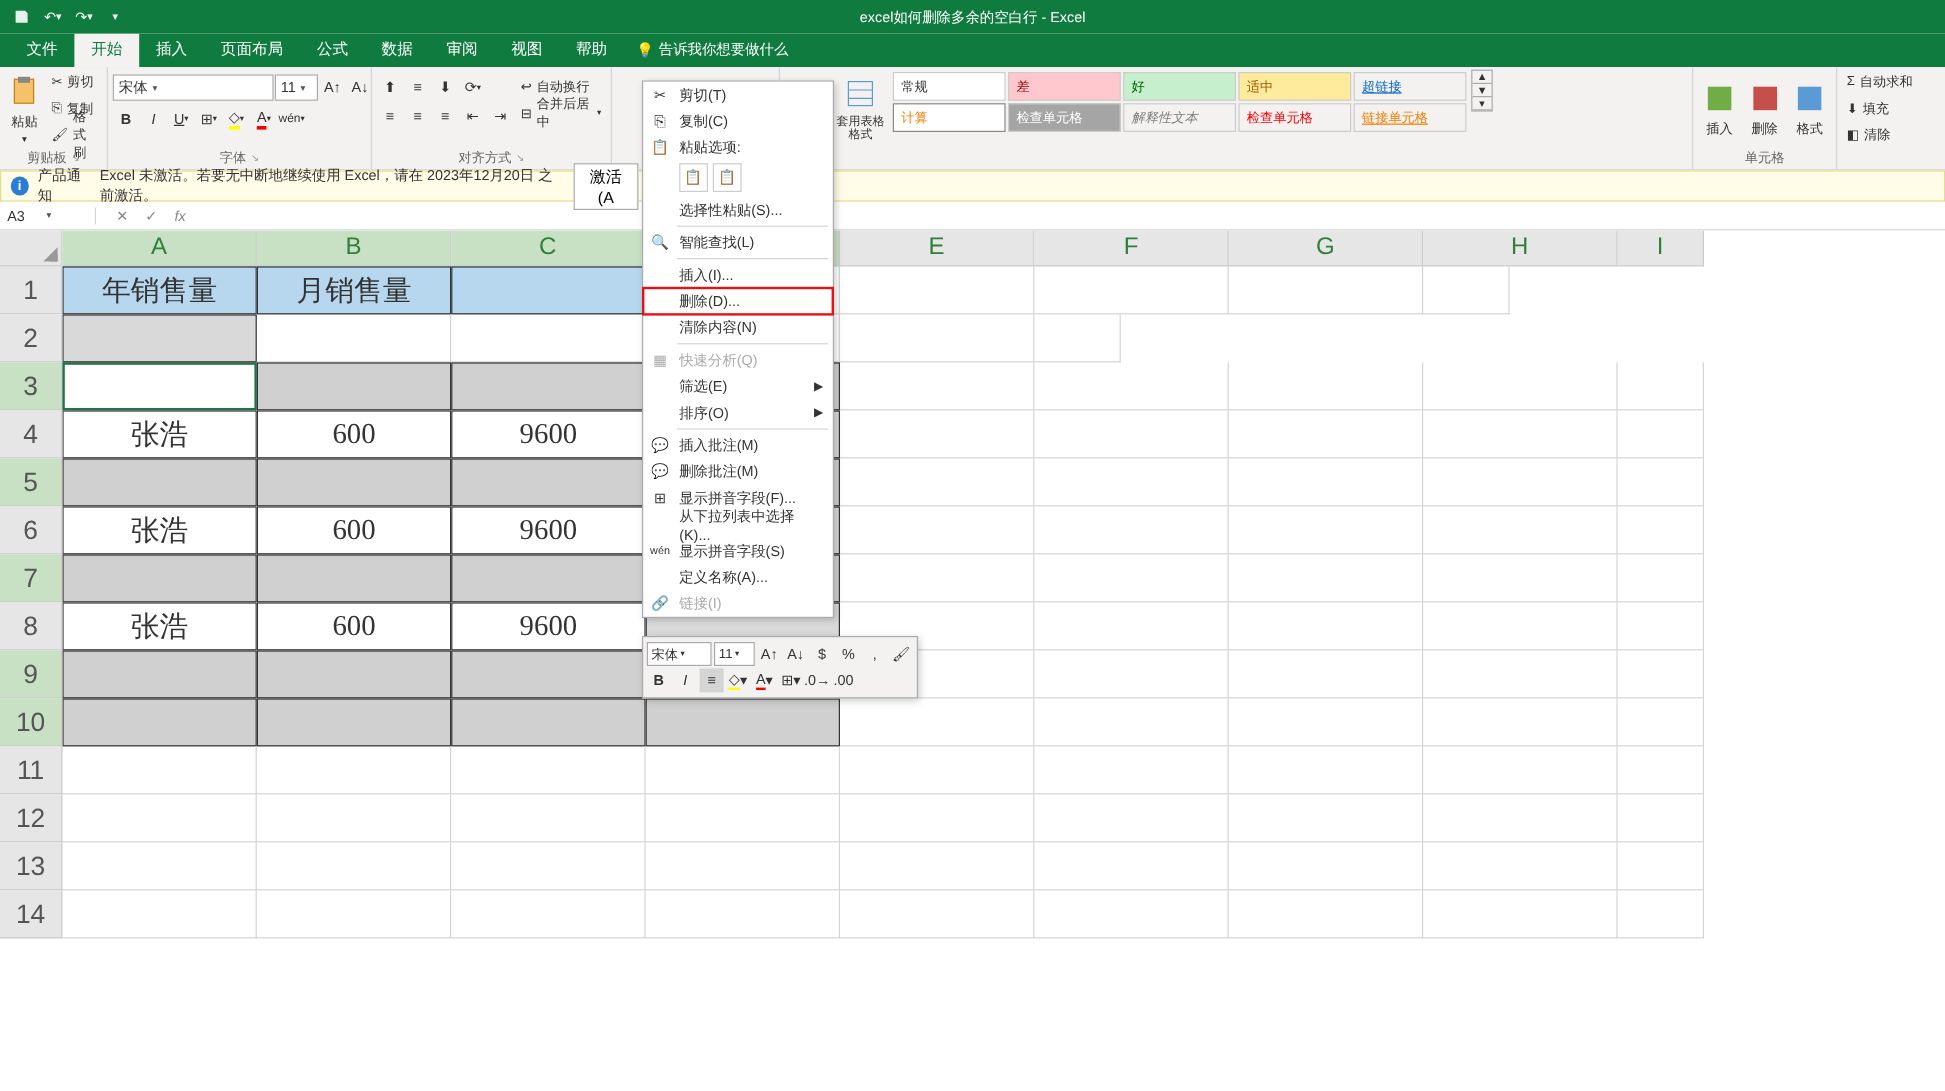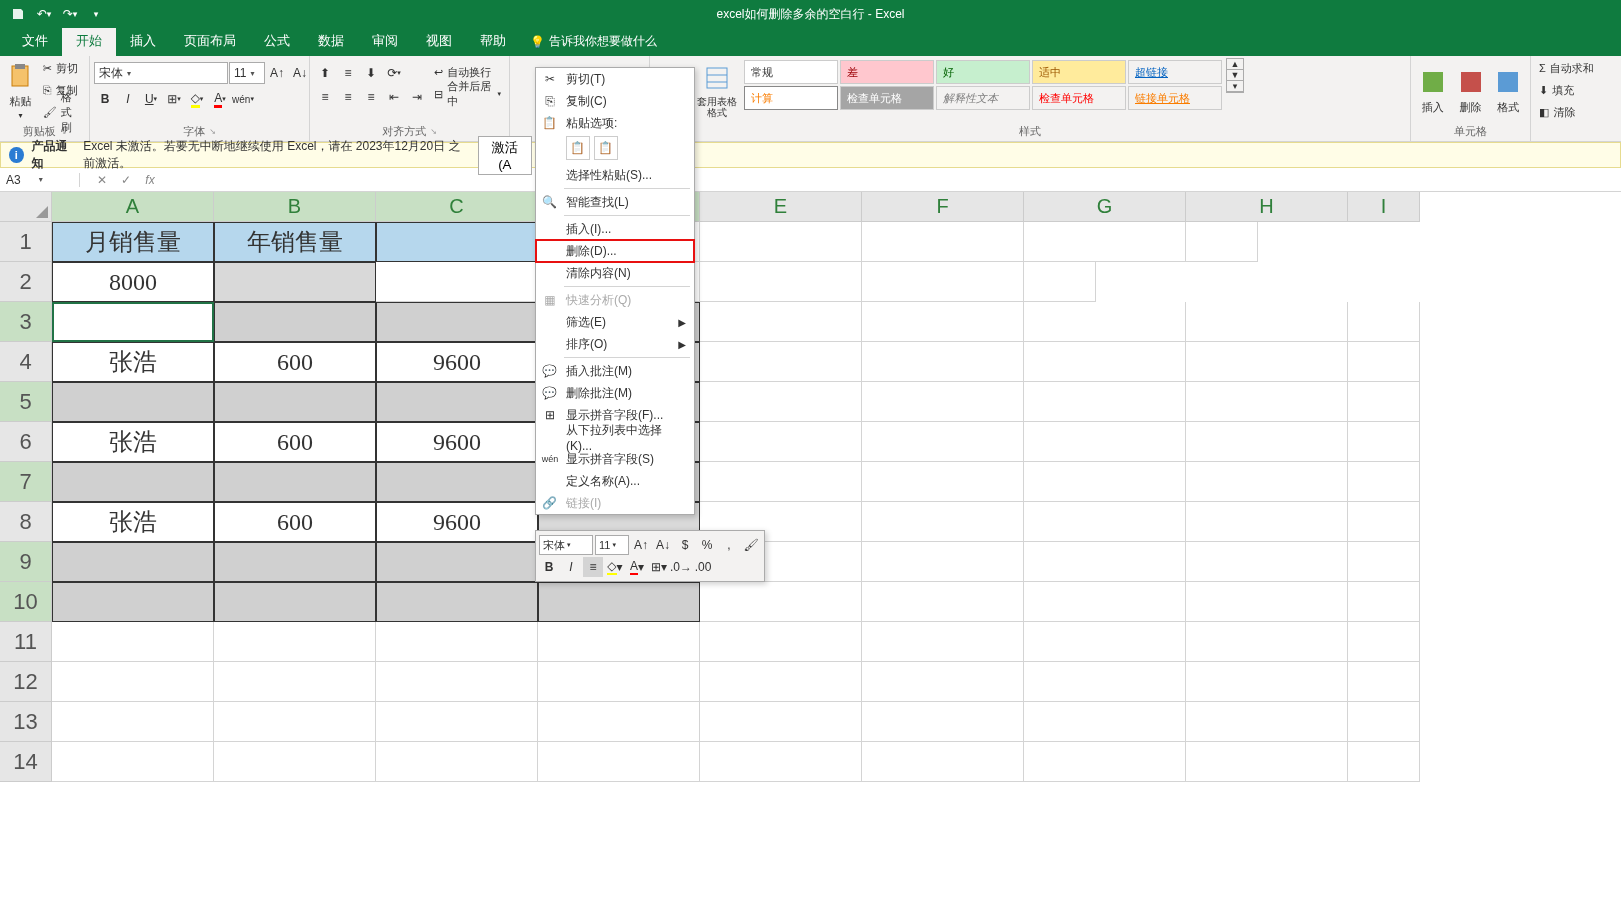--- a/index.html
+++ b/index.html
@@ -50,21 +50,21 @@
 .style-check{background:#a5a5a5;color:#fff}
 .style-explain{font-style:italic;color:#7f7f7f}
 .style-warn{color:#ff0000}
 .style-linked{color:#fa7d00;text-decoration:underline}
 .style-scroll{width:18px;display:flex;flex-direction:column;border:1px solid #ababab}
 .style-scroll div{flex:1;display:flex;align-items:center;justify-content:center;font-size:9px;border-bottom:1px solid #ababab;cursor:pointer}
 
 
 .notice-bar{background:#fffde7;border:1px solid #e6db8f;height:26px;display:flex;align-items:center;padding:0 8px;gap:8px;font-size:12px}
 .notice-bar .icon{width:16px;height:16px;border-radius:50%;background:#2b7cd3;color:#fff;display:flex;align-items:center;justify-content:center;font-weight:bold;font-size:11px}
-.notice-bar .title{font-weight:bold}
+.notice-bar .title{font-weight:normal}
 .notice-bar .activate-btn{margin-left:auto;border:1px solid #ababab;padding:2px 8px;background:#fff;cursor:pointer;margin-right:1080px}
 
 
 .formula-row{height:24px;display:flex;align-items:center;border-bottom:1px solid #d4d4d4}
 .name-box{width:80px;border-right:1px solid #d4d4d4;display:flex;align-items:center;padding:0 6px;gap:18px}
 .name-box .dd{font-size:8px;color:#555}
 .fb-btns{display:flex;align-items:center}
 .fb-btn{width:24px;height:22px;display:flex;align-items:center;justify-content:center;color:#888;cursor:pointer}
 .fx{font-style:italic}
 .formula-input{flex:1;padding:0 6px}
@@ -297,23 +297,20 @@
         <div class="style-item style-explain">解释性文本</div>
         <div class="style-item style-warn">检查单元格</div>
         <div class="style-item style-linked">链接单元格</div>
       </div>
       <div class="style-scroll">
         <div>▲</div>
         <div>▼</div>
         <div>▾</div>
       </div>
     </div>
-    <div class="ribbon-group-label">
-        <span>样式</span>
-      </div>
   </div>
 
   <div class="ribbon-group" style="width:120px">
     <div class="ribbon-group-content">
       <div class="rb-btn-large" style="width:36px">
           <div class="icon-box">
             <svg width="20" height="20">
               <rect width="20" height="20" fill="#70ad47"></rect>
             </svg>
           </div>
@@ -410,31 +407,30 @@
         <div class="col-h sel" style="width: 162px;">C</div>
         <div class="col-h sel" style="width: 162px;">D</div>
         <div class="col-h" style="width: 162px;">E</div>
         <div class="col-h" style="width: 162px;">F</div>
         <div class="col-h" style="width: 162px;">G</div>
         <div class="col-h" style="width: 162px;">H</div>
         <div class="col-h" style="width: 72px;">I</div>
       </div>
     <div class="cells" id="cells">
         <div class="cell-row">
+          <div class="cell hdr" style="width: 162px; height: 40px;">年销售量</div>
           <div class="cell hdr" style="width: 162px; height: 40px;">月销售量</div>
-          <div class="cell hdr" style="width: 162px; height: 40px;">年销售量</div>
           <div class="cell" style="width: 162px; height: 40px; background: rgb(182, 215, 237); border: 1px solid rgb(51, 51, 51);"></div>
           <div class="cell" style="width: 162px; height: 40px;"></div>
           <div class="cell" style="width: 162px; height: 40px;"></div>
           <div class="cell" style="width: 162px; height: 40px;"></div>
           <div class="cell" style="width: 162px; height: 40px;"></div>
           <div class="cell" style="width: 72px; height: 40px;"></div>
         </div>
         <div class="cell-row">
-          <div class="cell data" style="width: 162px; height: 40px;">8000</div>
           <div class="cell data" style="width: 162px; height: 40px; background: rgb(217, 217, 217);"></div>
           <div class="cell" style="width: 162px; height: 40px;"></div>
           <div class="cell" style="width: 162px; height: 40px;"></div>
           <div class="cell" style="width: 162px; height: 40px;"></div>
           <div class="cell" style="width: 162px; height: 40px;"></div>
           <div class="cell" style="width: 72px; height: 40px;"></div>
         </div>
         <div class="cell-row">
           <div class="cell blank-sel active" style="width: 162px; height: 40px;"></div>
           <div class="cell blank-sel" style="width: 162px; height: 40px;"></div>

